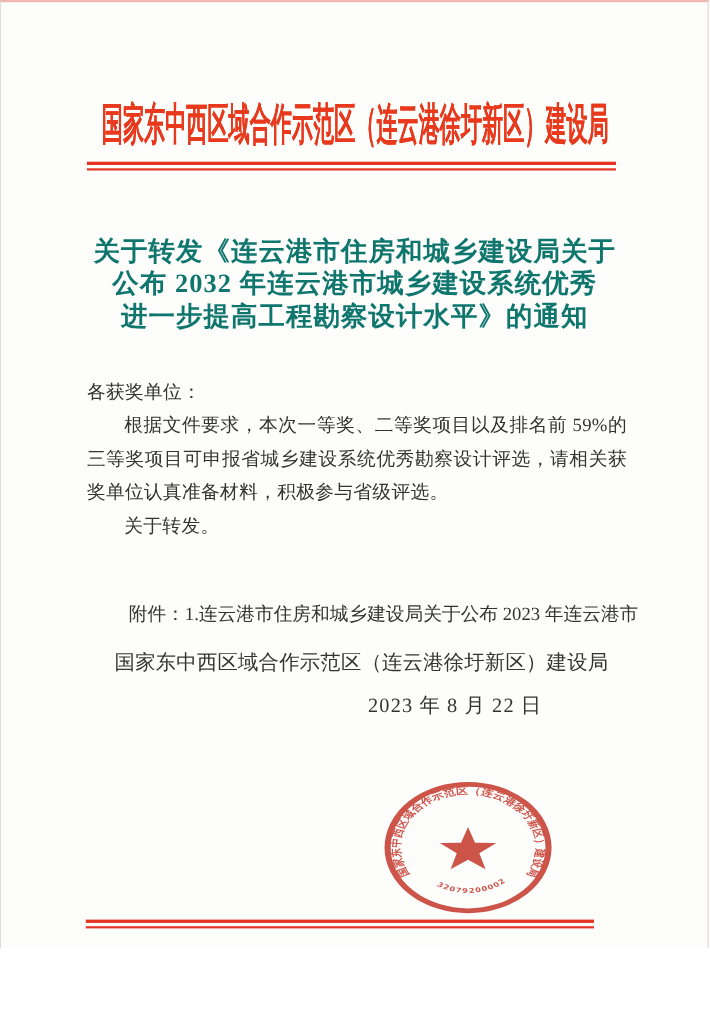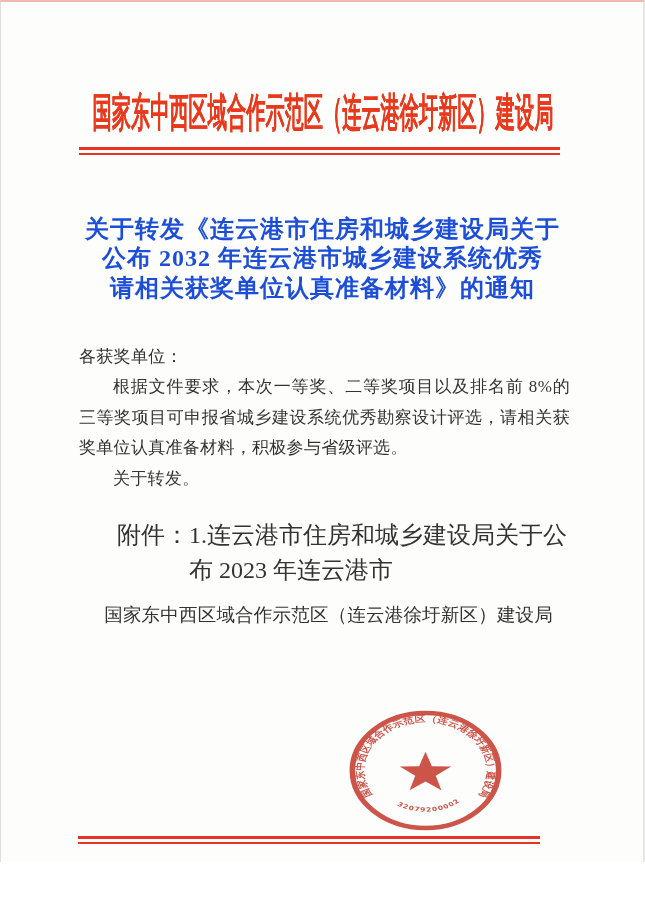--- a/index.html
+++ b/index.html
@@ -35,36 +35,36 @@
     text-shadow: 0 0 0.5px #e8391c;
   }
   .rule { border-top: 3px solid #e43524; border-bottom: 2.5px solid #e43524; height: 7.5px; }
   .rule-top { margin: 9px 85px 0 79px; }
   .rule-bottom { position: absolute; top: 836px; left: 78px; width: 462px; }
 
   
   .doc-title {
     margin-top: 60px; text-align: center;
     font-size: 24px; line-height: 29.5px; font-weight: bold;
-    color: #1d4ed8; letter-spacing: 1px;
+    color: #0f766e; letter-spacing: 1px;
   }
 
   
   .body-text {
     margin-top: 39px; padding: 0 75px 0 79px;
     font-size: 17px; line-height: 30.4px;
     color: #333333; text-align: justify; letter-spacing: 0.3px;
   }
   .body-text p { margin: 0; }
   .para { text-indent: 2em; }
 
   
   .attachment {
-    margin-top: 24px; padding-left: 117px; padding-right: 60px;
-    display: flex; font-size: 24px; line-height: 35px; color: #333333;
+    margin-top: 47px; padding-left: 117px; padding-right: 60px;
+    display: flex; font-size: 17px; line-height: 35px; color: #333333;
   }
   .att-label { white-space: nowrap; }
 
   
   .signature {
     margin-top: 12px; padding-right: 92px; text-align: right;
     font-size: 18.5px; line-height: 30px; color: #333333; letter-spacing: 0.2px;
   }
   .sig-date {
     margin-top: 9px; padding-right: 152px; text-align: right;
@@ -95,37 +95,38 @@
 
   <div class="letterhead">
     <span class="letterhead-text">国家东中西区域合作示范区（连云港徐圩新区）建设局</span>
   </div>
 
   <div class="rule rule-top"></div>
 
   <div class="doc-title">
     <div>关于转发《连云港市住房和城乡建设局关于</div>
     <div>公布 2032 年连云港市城乡建设系统优秀</div>
-    <div>请相关获奖单位认真准备材料》的通知</div>
+    <div>进一步提高工程勘察设计水平》的通知</div>
   </div>
 
   <div class="body-text">
     <p class="salutation">各获奖单位：</p>
-    <p class="para">根据文件要求，本次一等奖、二等奖项目以及排名前 8%的三等奖项目可申报省城乡建设系统优秀勘察设计评选，请相关获奖单位认真准备材料，积极参与省级评选。</p>
+    <p class="para">根据文件要求，本次一等奖、二等奖项目以及排名前 59%的三等奖项目可申报省城乡建设系统优秀勘察设计评选，请相关获奖单位认真准备材料，积极参与省级评选。</p>
     <p class="para">关于转发。</p>
   </div>
 
   <div class="attachment">
     <span class="att-label">附件：</span>
     <span class="att-body">
       <span>1.连云港市住房和城乡建设局关于公布 2023 年连云港市</span><br>
     </span>
   </div>
 
   <div class="signature">国家东中西区域合作示范区（连云港徐圩新区）建设局</div>
+  <div class="sig-date">2023 年 8 月 22 日</div>
 
   <svg class="seal" viewBox="0 0 200 200" preserveAspectRatio="none" aria-hidden="true">
     <circle cx="100" cy="100" r="92" fill="none" stroke="#c6362a" stroke-width="7"></circle>
     <path id="sealArcTop" d="M 33.9,141.3 A 78,78 0 1 1 166.1,141.3" fill="none"></path>
     <path id="sealArcBottom" d="M 57.6,150.6 A 66,66 0 0 0 142.4,150.6" fill="none"></path>
     <polygon fill="#c6362a" points="100,70 108,93 132.3,93.5 112.9,108.2 120,131.5 100,117.6 80,131.5 87.1,108.2 67.7,93.5 92,93"></polygon>
     <text class="ring-text">
       <textPath href="#sealArcTop" startOffset="2">国家东中西区域合作示范区（连云港徐圩新区）建设局</textPath>
     </text>
     <text class="code-text">

